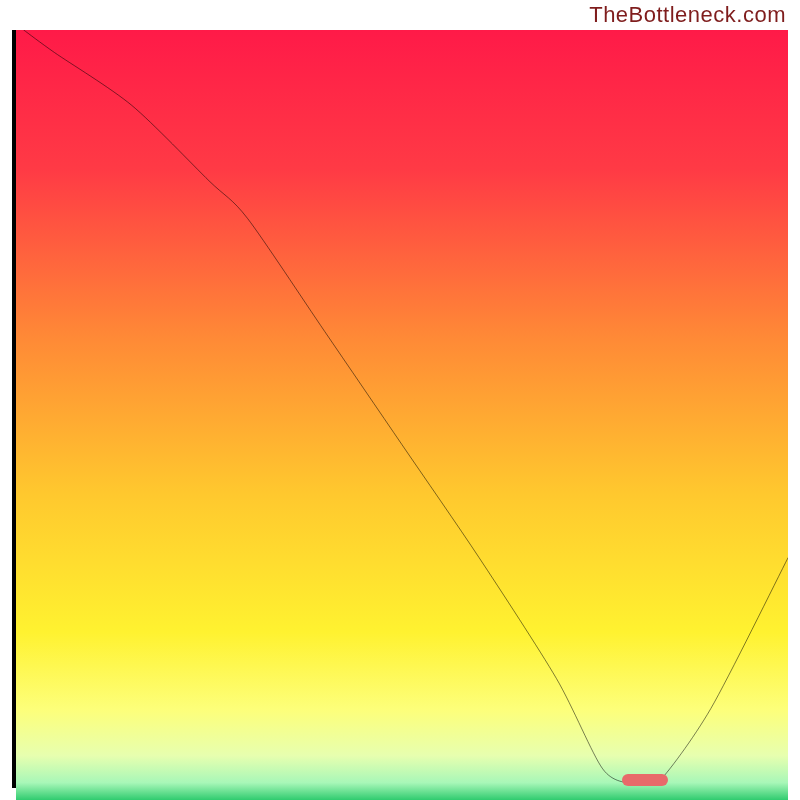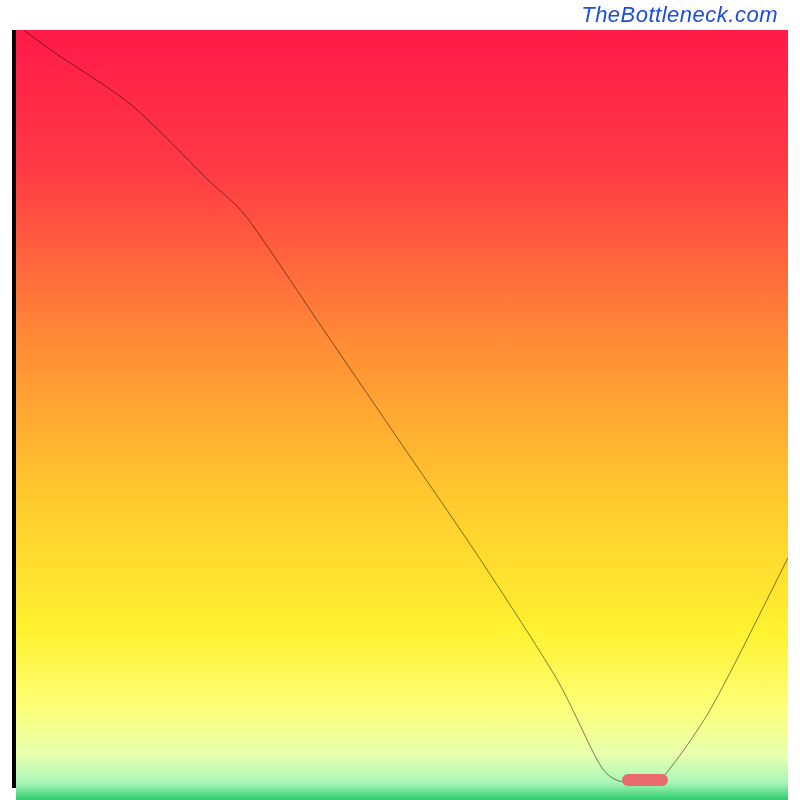--- a/index.html
+++ b/index.html
@@ -12,26 +12,25 @@
     overflow: hidden;
   }
   .wrap {
     position: relative;
     width: 800px;
     height: 800px;
   }
   .watermark {
     position: absolute;
     top: 2px;
-    right: 22px;
-    color: #1d4ed8;
+    right: 14px;
+    color: #7f1d1d;
     font-size: 22px;
     font-weight: 500;
     letter-spacing: 0.5px;
-    font-style: italic;
   }
   .plot {
     position: absolute;
     left: 12px;
     top: 30px;
     width: 776px;
     height: 758px;
     border-left: 4px solid #000;
     border-bottom: 4px solid #000;
     box-sizing: border-box;

